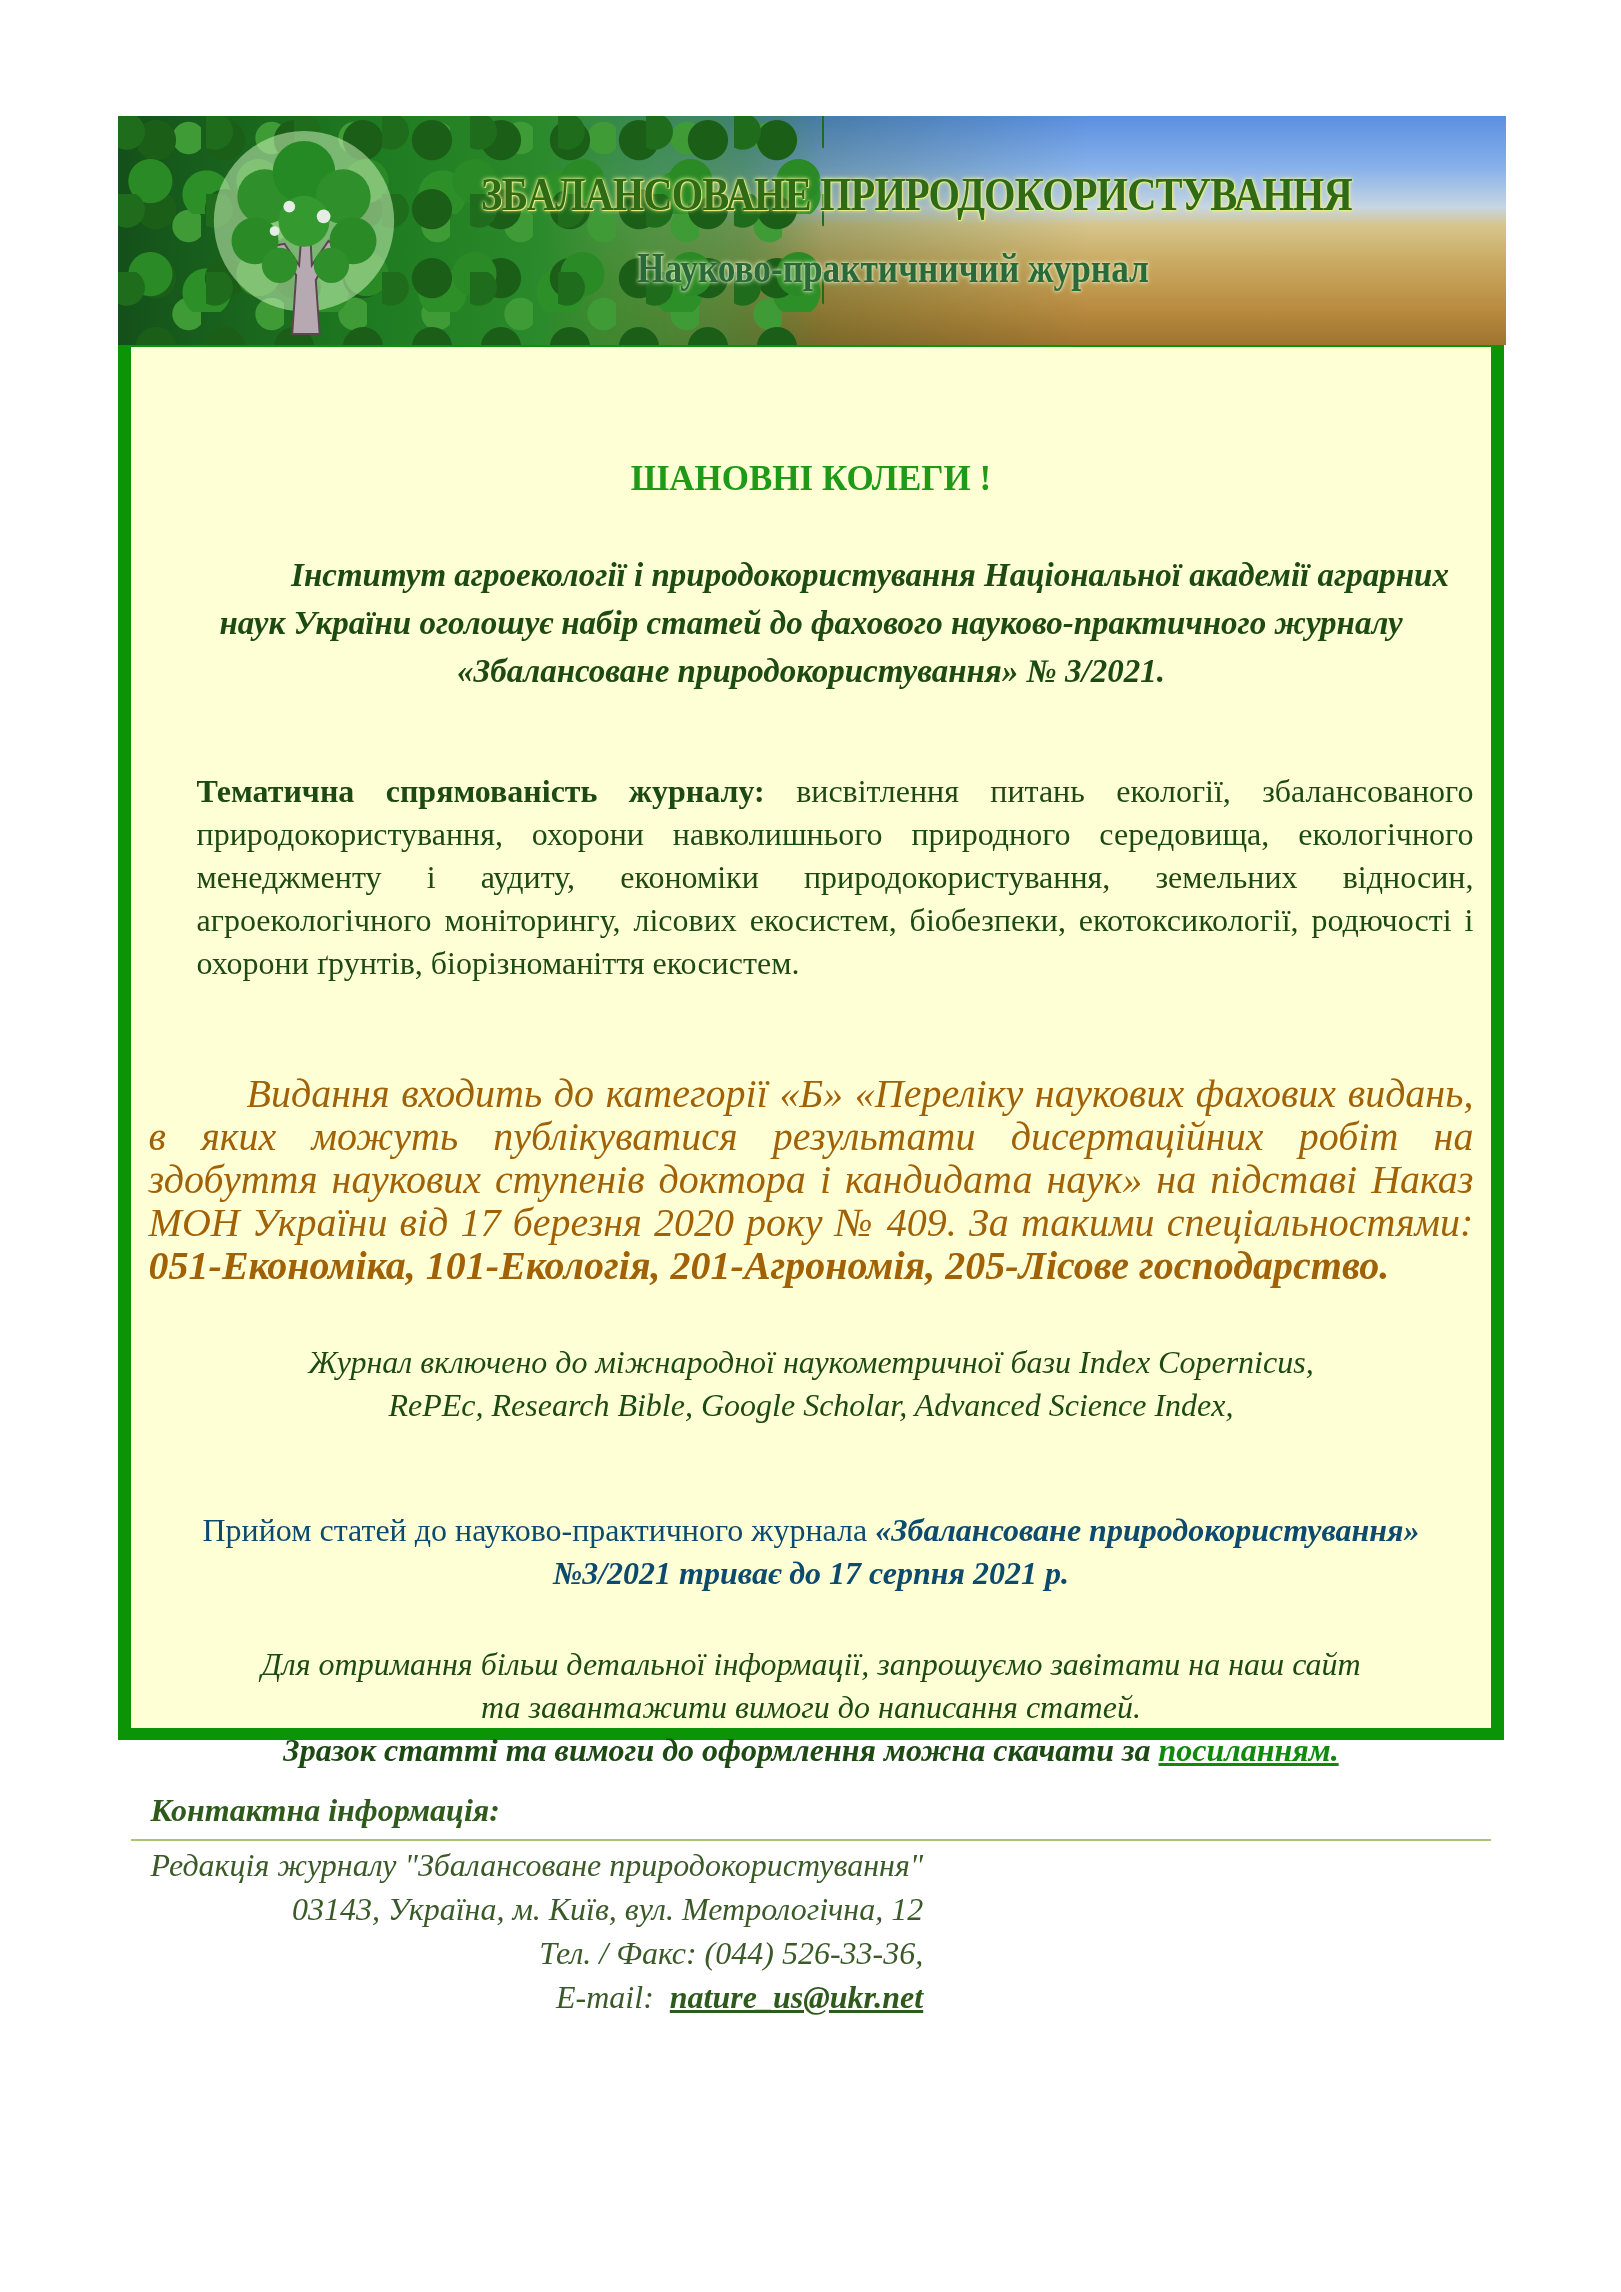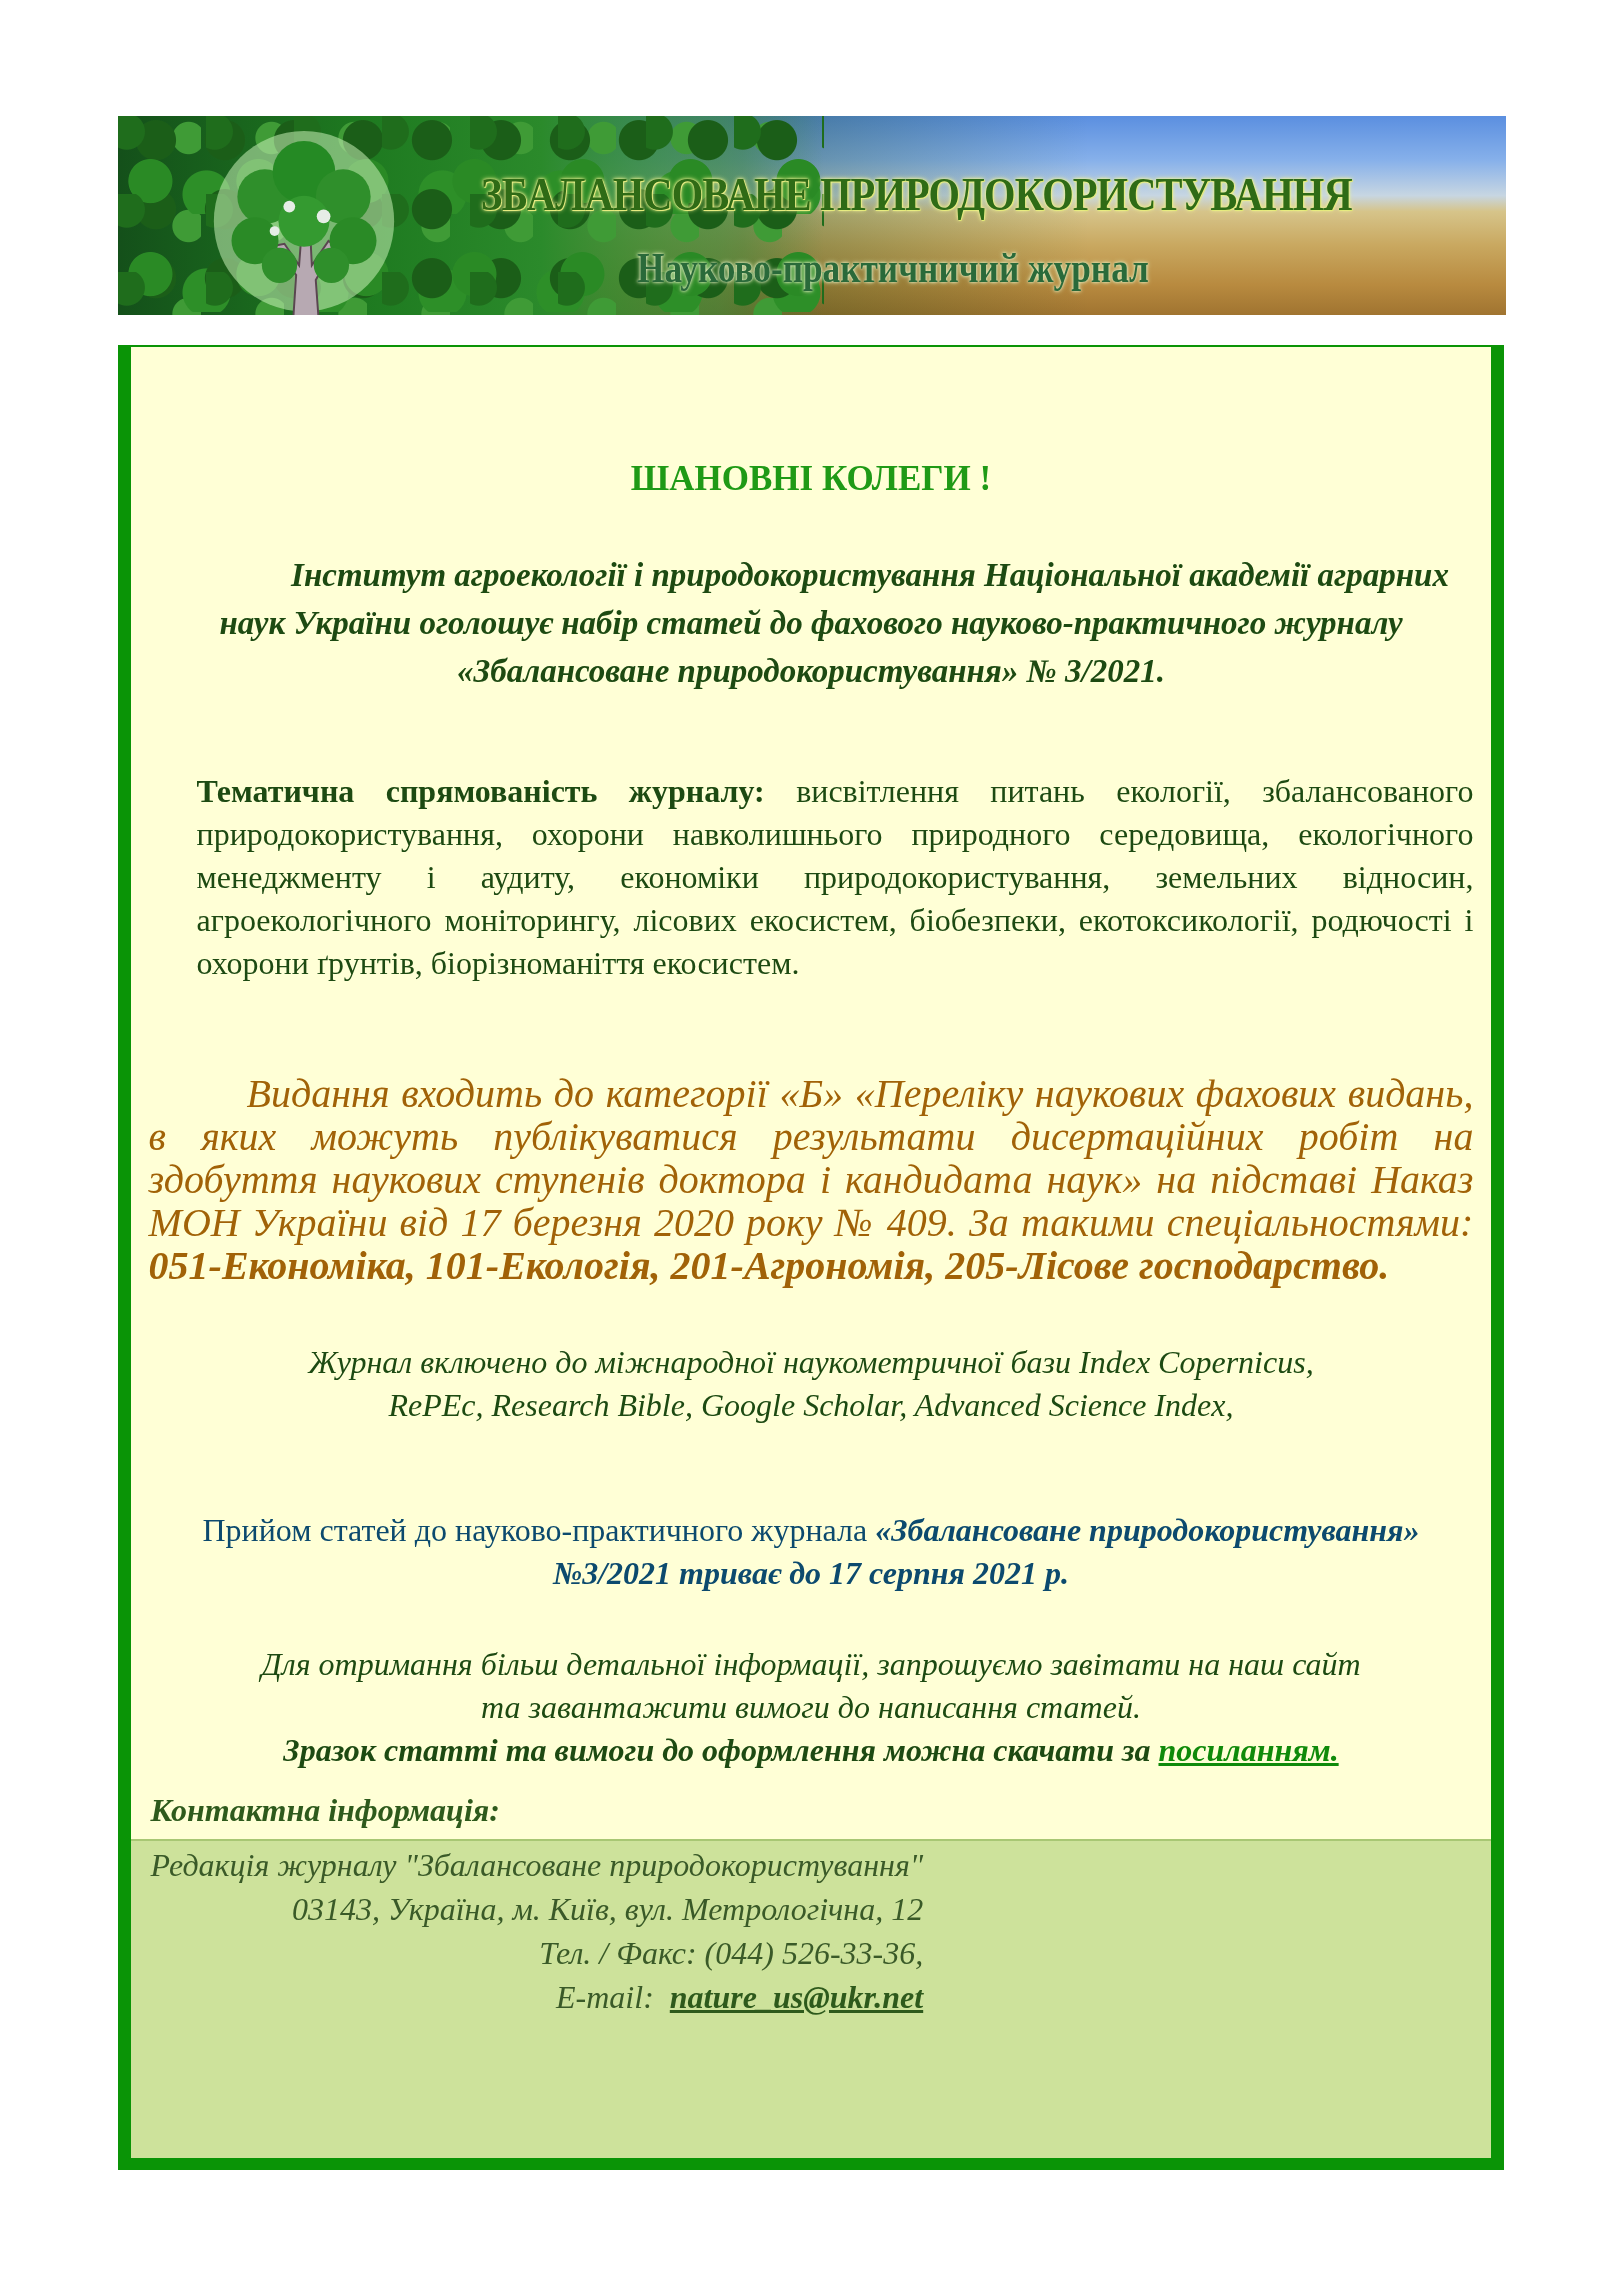--- a/index.html
+++ b/index.html
@@ -1,19 +1,19 @@
 <!DOCTYPE html>
 <html><head>
 <meta charset="utf-8">
 <style>
   html, body { margin: 0; padding: 0; background: #ffffff; }
   body { width: 1621px; height: 2293px; position: relative; overflow: hidden; }
 
   .banner {
-    position: absolute; left: 118px; top: 116px; width: 1388px; height: 199px;
+    position: absolute; left: 118px; top: 116px; width: 1388px; height: 229px;
     overflow: hidden;
     background:
       linear-gradient(90deg, rgba(0,0,0,0) 0%, rgba(0,0,0,0) 30%, rgba(20,70,20,0.35) 45%, rgba(0,0,0,0) 70%),
       linear-gradient(180deg, #5b8fe0 0%, #86b0ea 22%, #c7d6e2 40%, #d6c48a 48%, #c9a860 65%, #b88a3f 85%, #a07430 100%);
   }
   .banner .forest {
     position: absolute; left: 0; top: 0; width: 706px; height: 100%;
     background:
       radial-gradient(circle at 10% 20%, #1f6d1c 0 17.6px, transparent 18.6px),
       radial-gradient(circle at 30% 70%, #2a8a25 0 21.6px, transparent 22.5px),
@@ -37,21 +37,21 @@
   .banner .title-sub {
     position: absolute; left: 519px; top: 127px;
     font-family: "Liberation Serif", serif; font-weight: bold;
     font-size: 43px; color: #2a6a3a;
     transform: scaleX(0.82); transform-origin: left center;
     white-space: nowrap;
     text-shadow: 0 0 2.9px #e9f2c6, 0 0 5.9px #dfe9b8;
   }
 
   .frame {
-    position: absolute; left: 118px; top: 345px; width: 1386px; height: 1825px;
+    position: absolute; left: 118px; top: 345px; width: 1386px; height: 1395px;
     box-sizing: border-box;
     border-left: 13.7px solid #0a9406; border-right: 13.7px solid #0a9406;
     border-bottom: 12.7px solid #0a9406; border-top: 2px solid #0a9406;
     background: #ffffd6;
     padding-left: 25px;
   }
   .contact-panel {
     position: absolute; left: 0; right: 0; top: 1492px; bottom: 0;
     background: #cde29b; border-top: 2px solid #a8c774;
   }

